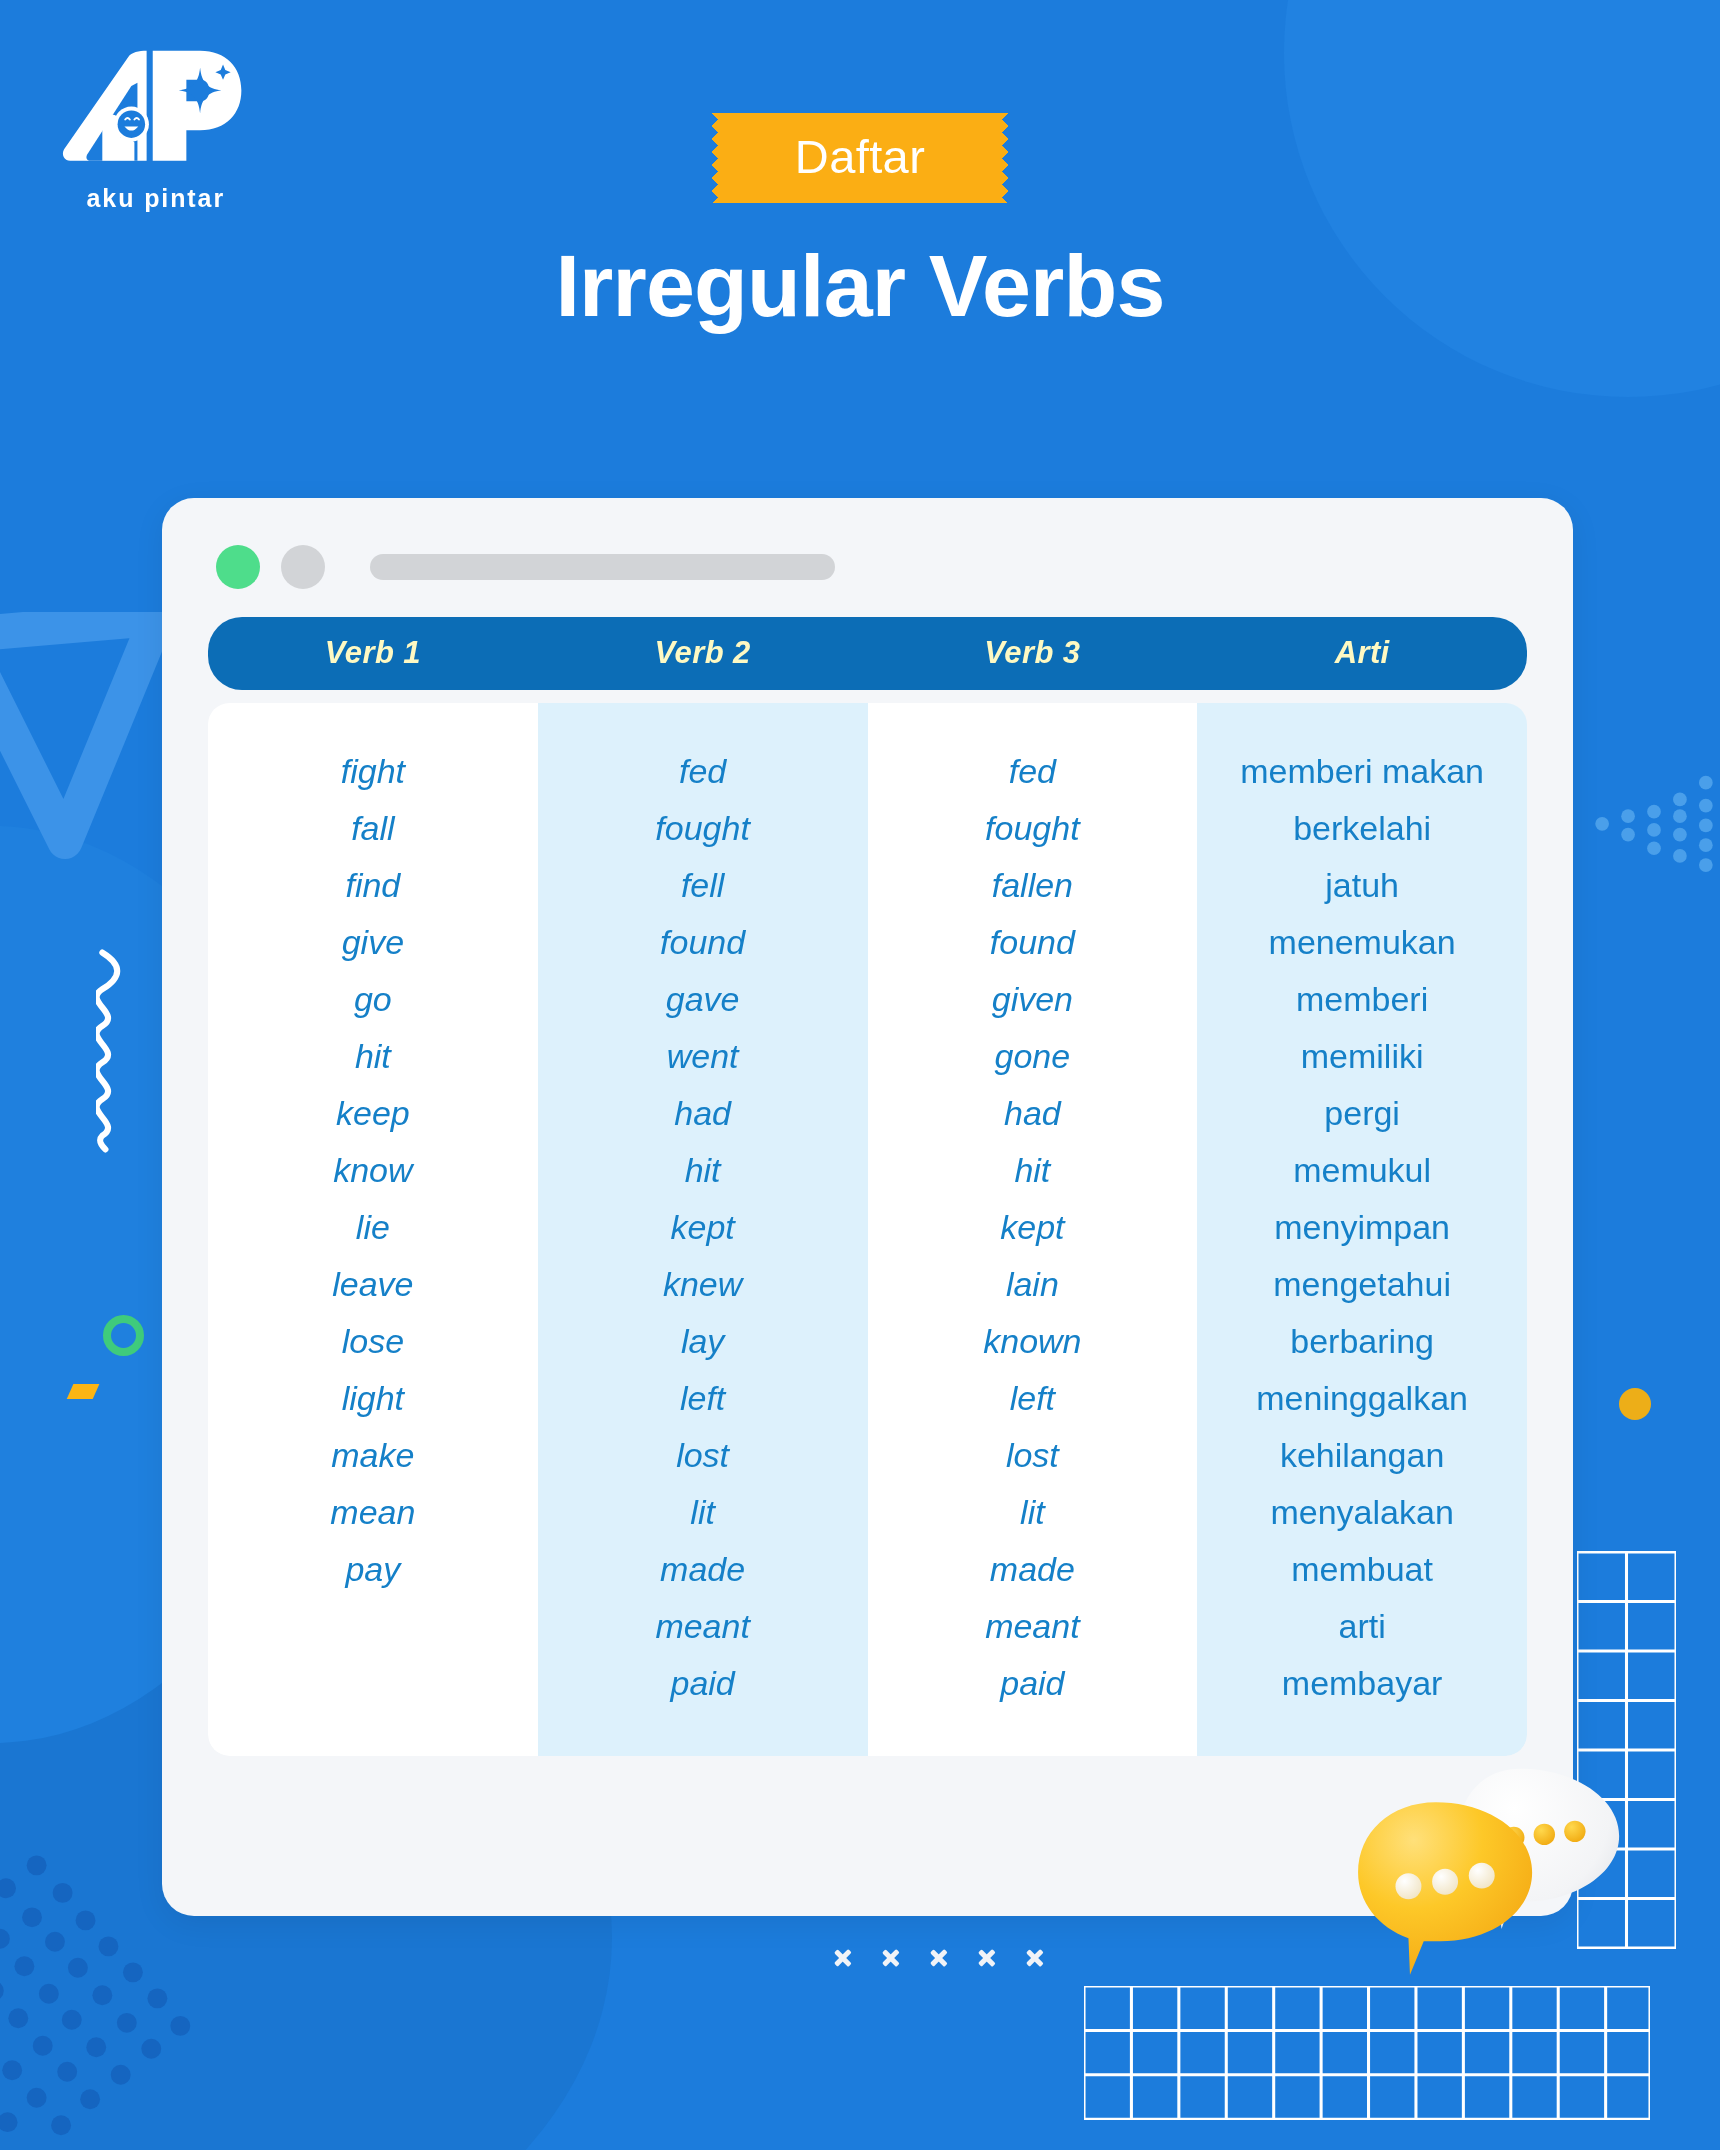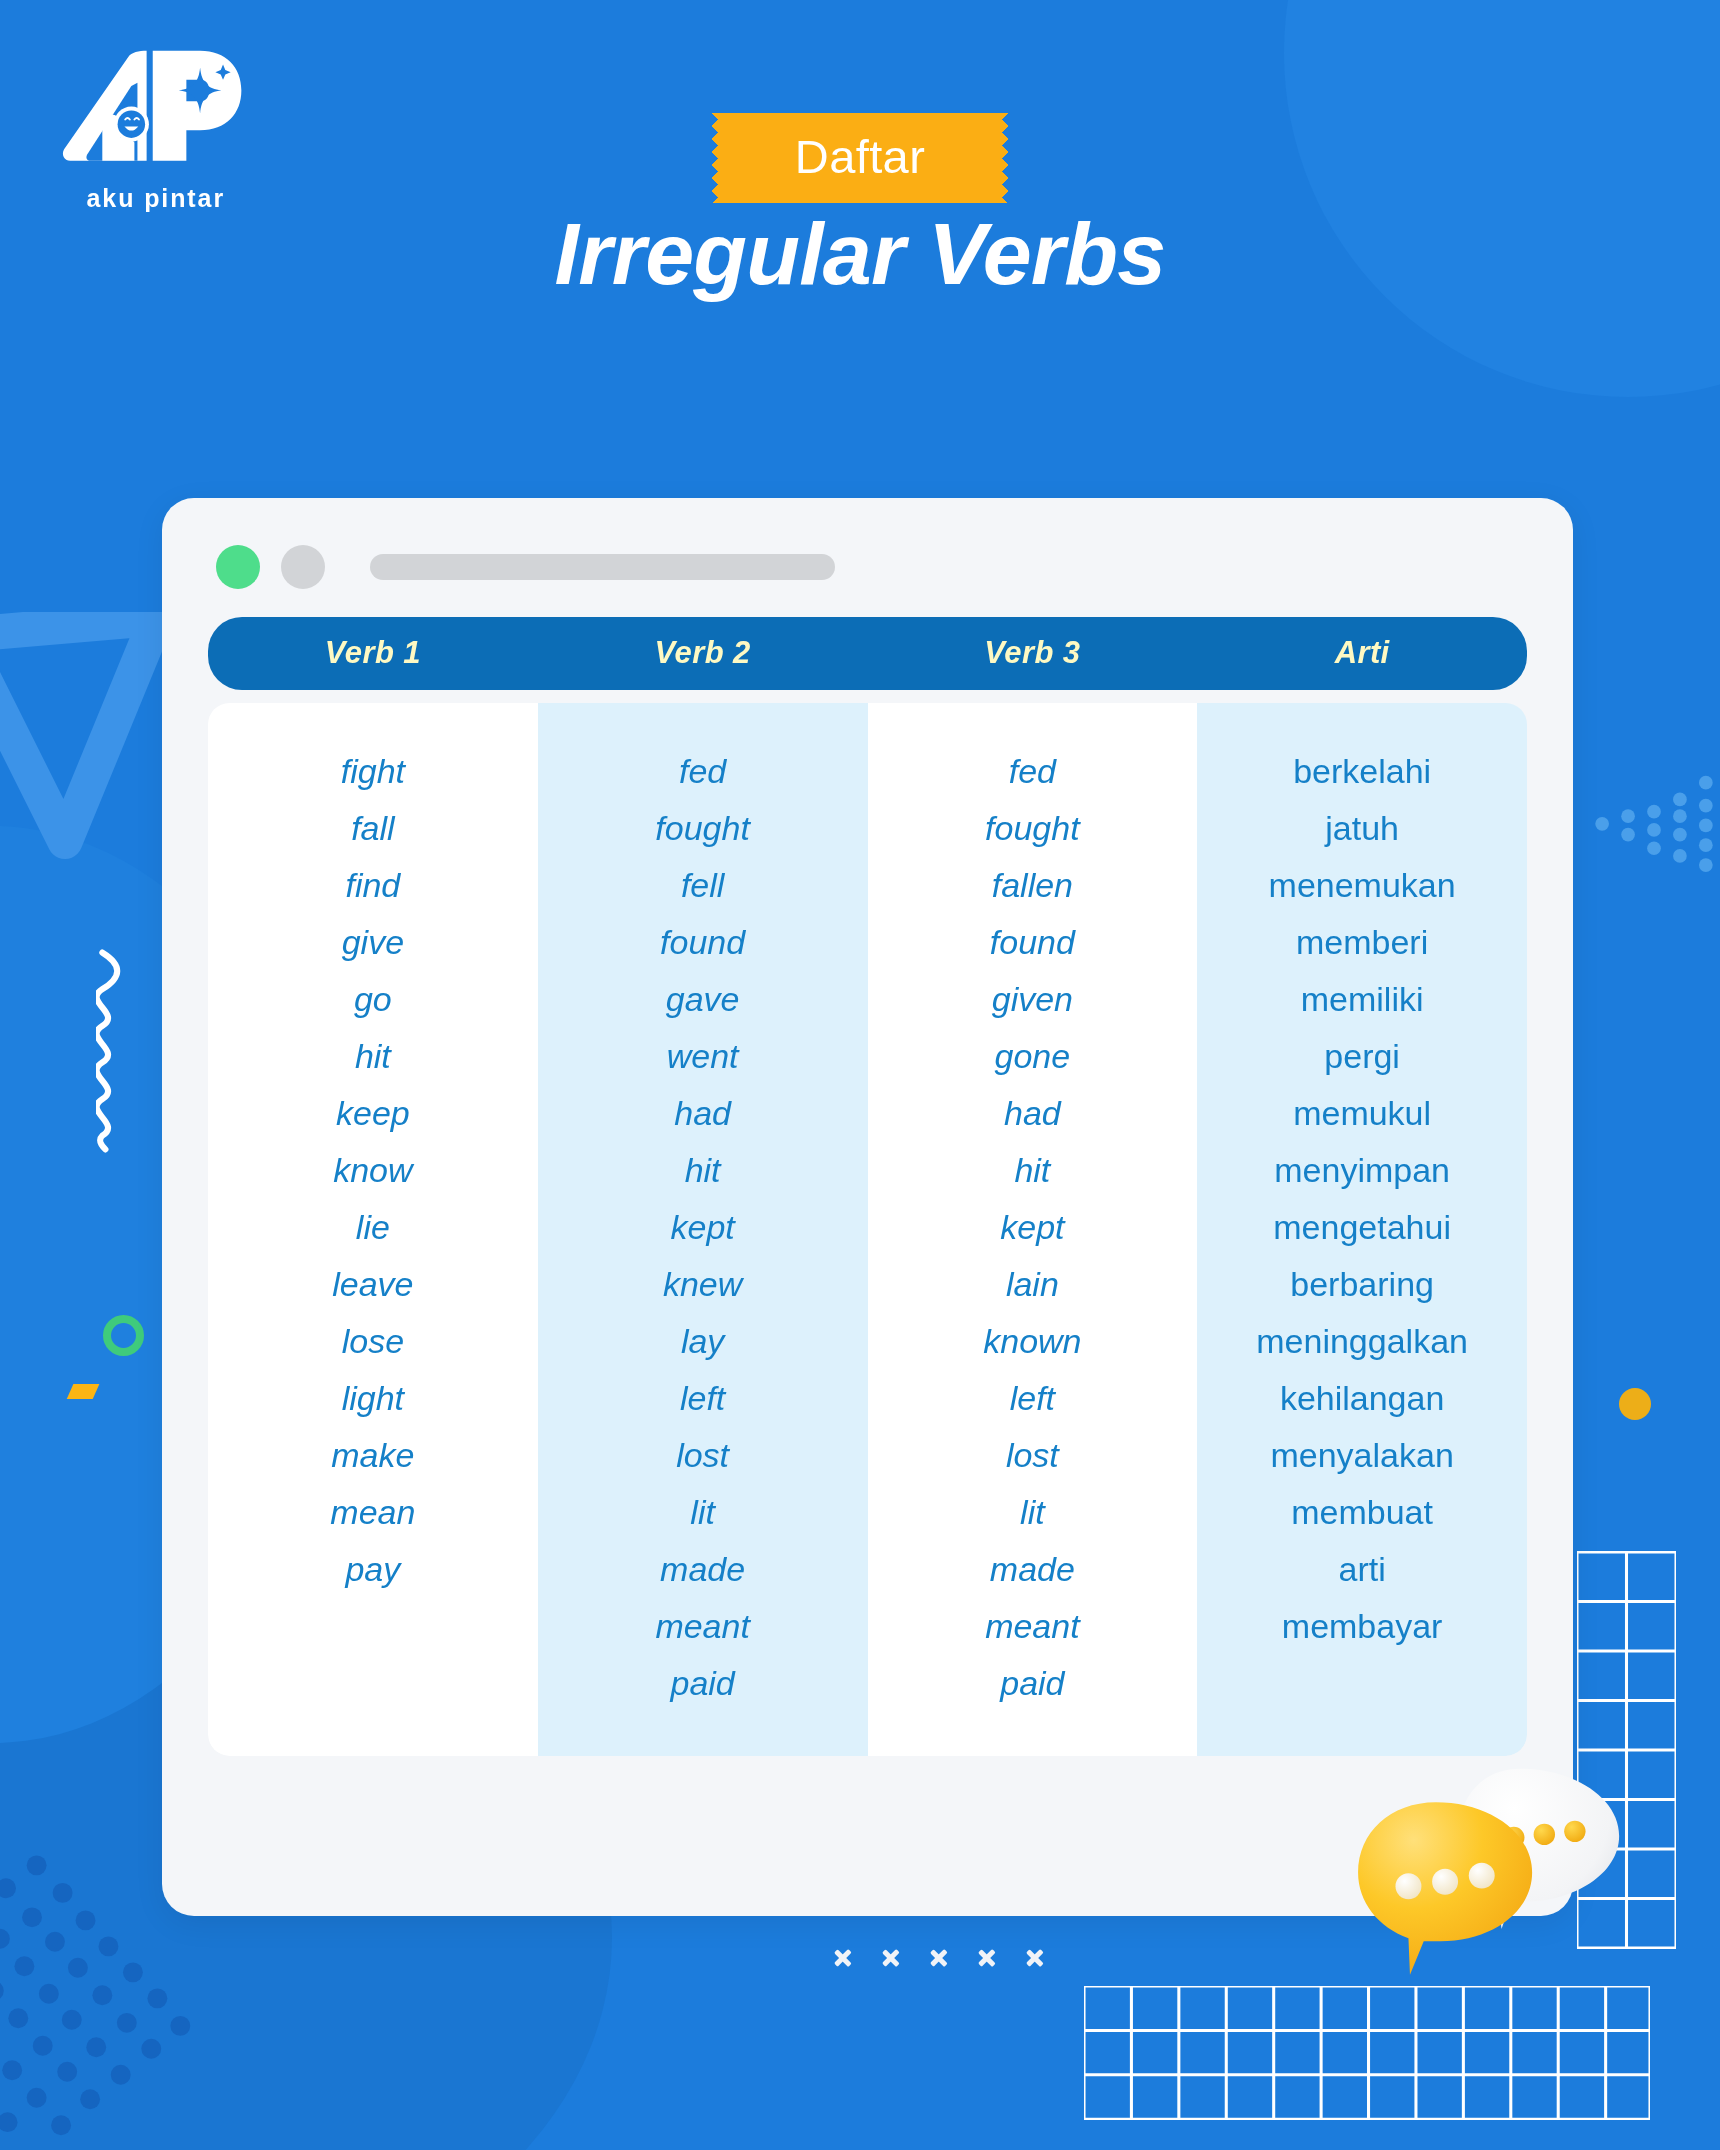--- a/index.html
+++ b/index.html
@@ -102,22 +102,22 @@
   .zig{
     position:absolute; top:0; bottom:0; width:13px;
     background:
       linear-gradient(135deg,#FBAE14 50%, transparent 50%) 0 0/13px 13px repeat-y,
       linear-gradient(45deg, #FBAE14 50%, transparent 50%) 0 0/13px 13px repeat-y;
   }
   .zig-l{ left:-13px; transform:scaleX(-1); }
   .zig-r{ right:-13px; }
 
   .main-title{
-    color:#FFFFFF; font-size:88px; font-weight:bold; font-style:italic;
-    letter-spacing:-0.8px; 
+    color:#FFFFFF; font-size:88px; font-weight:bold; 
+    letter-spacing:-0.8px; margin-top:32px;
   }
 
   
   .card{
     position:absolute; left:162px; top:498px;
     width:1411px; height:1418px;
     background:#F4F6F9; border-radius:32px;
     box-shadow:0 7.6px 31px rgba(0,0,0,.07);
     overflow:hidden;
   }
@@ -392,20 +392,21 @@
           <div class="cell verb">lain</div>
           <div class="cell verb">known</div>
           <div class="cell verb">left</div>
           <div class="cell verb">lost</div>
           <div class="cell verb">lit</div>
           <div class="cell verb">made</div>
           <div class="cell verb">meant</div>
           <div class="cell verb">paid</div>
         </div>
         <div class="col col-tint">
+          <div class="cell">memberi makan</div>
           <div class="cell">berkelahi</div>
           <div class="cell">jatuh</div>
           <div class="cell">menemukan</div>
           <div class="cell">memberi</div>
           <div class="cell">memiliki</div>
           <div class="cell">pergi</div>
           <div class="cell">memukul</div>
           <div class="cell">menyimpan</div>
           <div class="cell">mengetahui</div>
           <div class="cell">berbaring</div>

